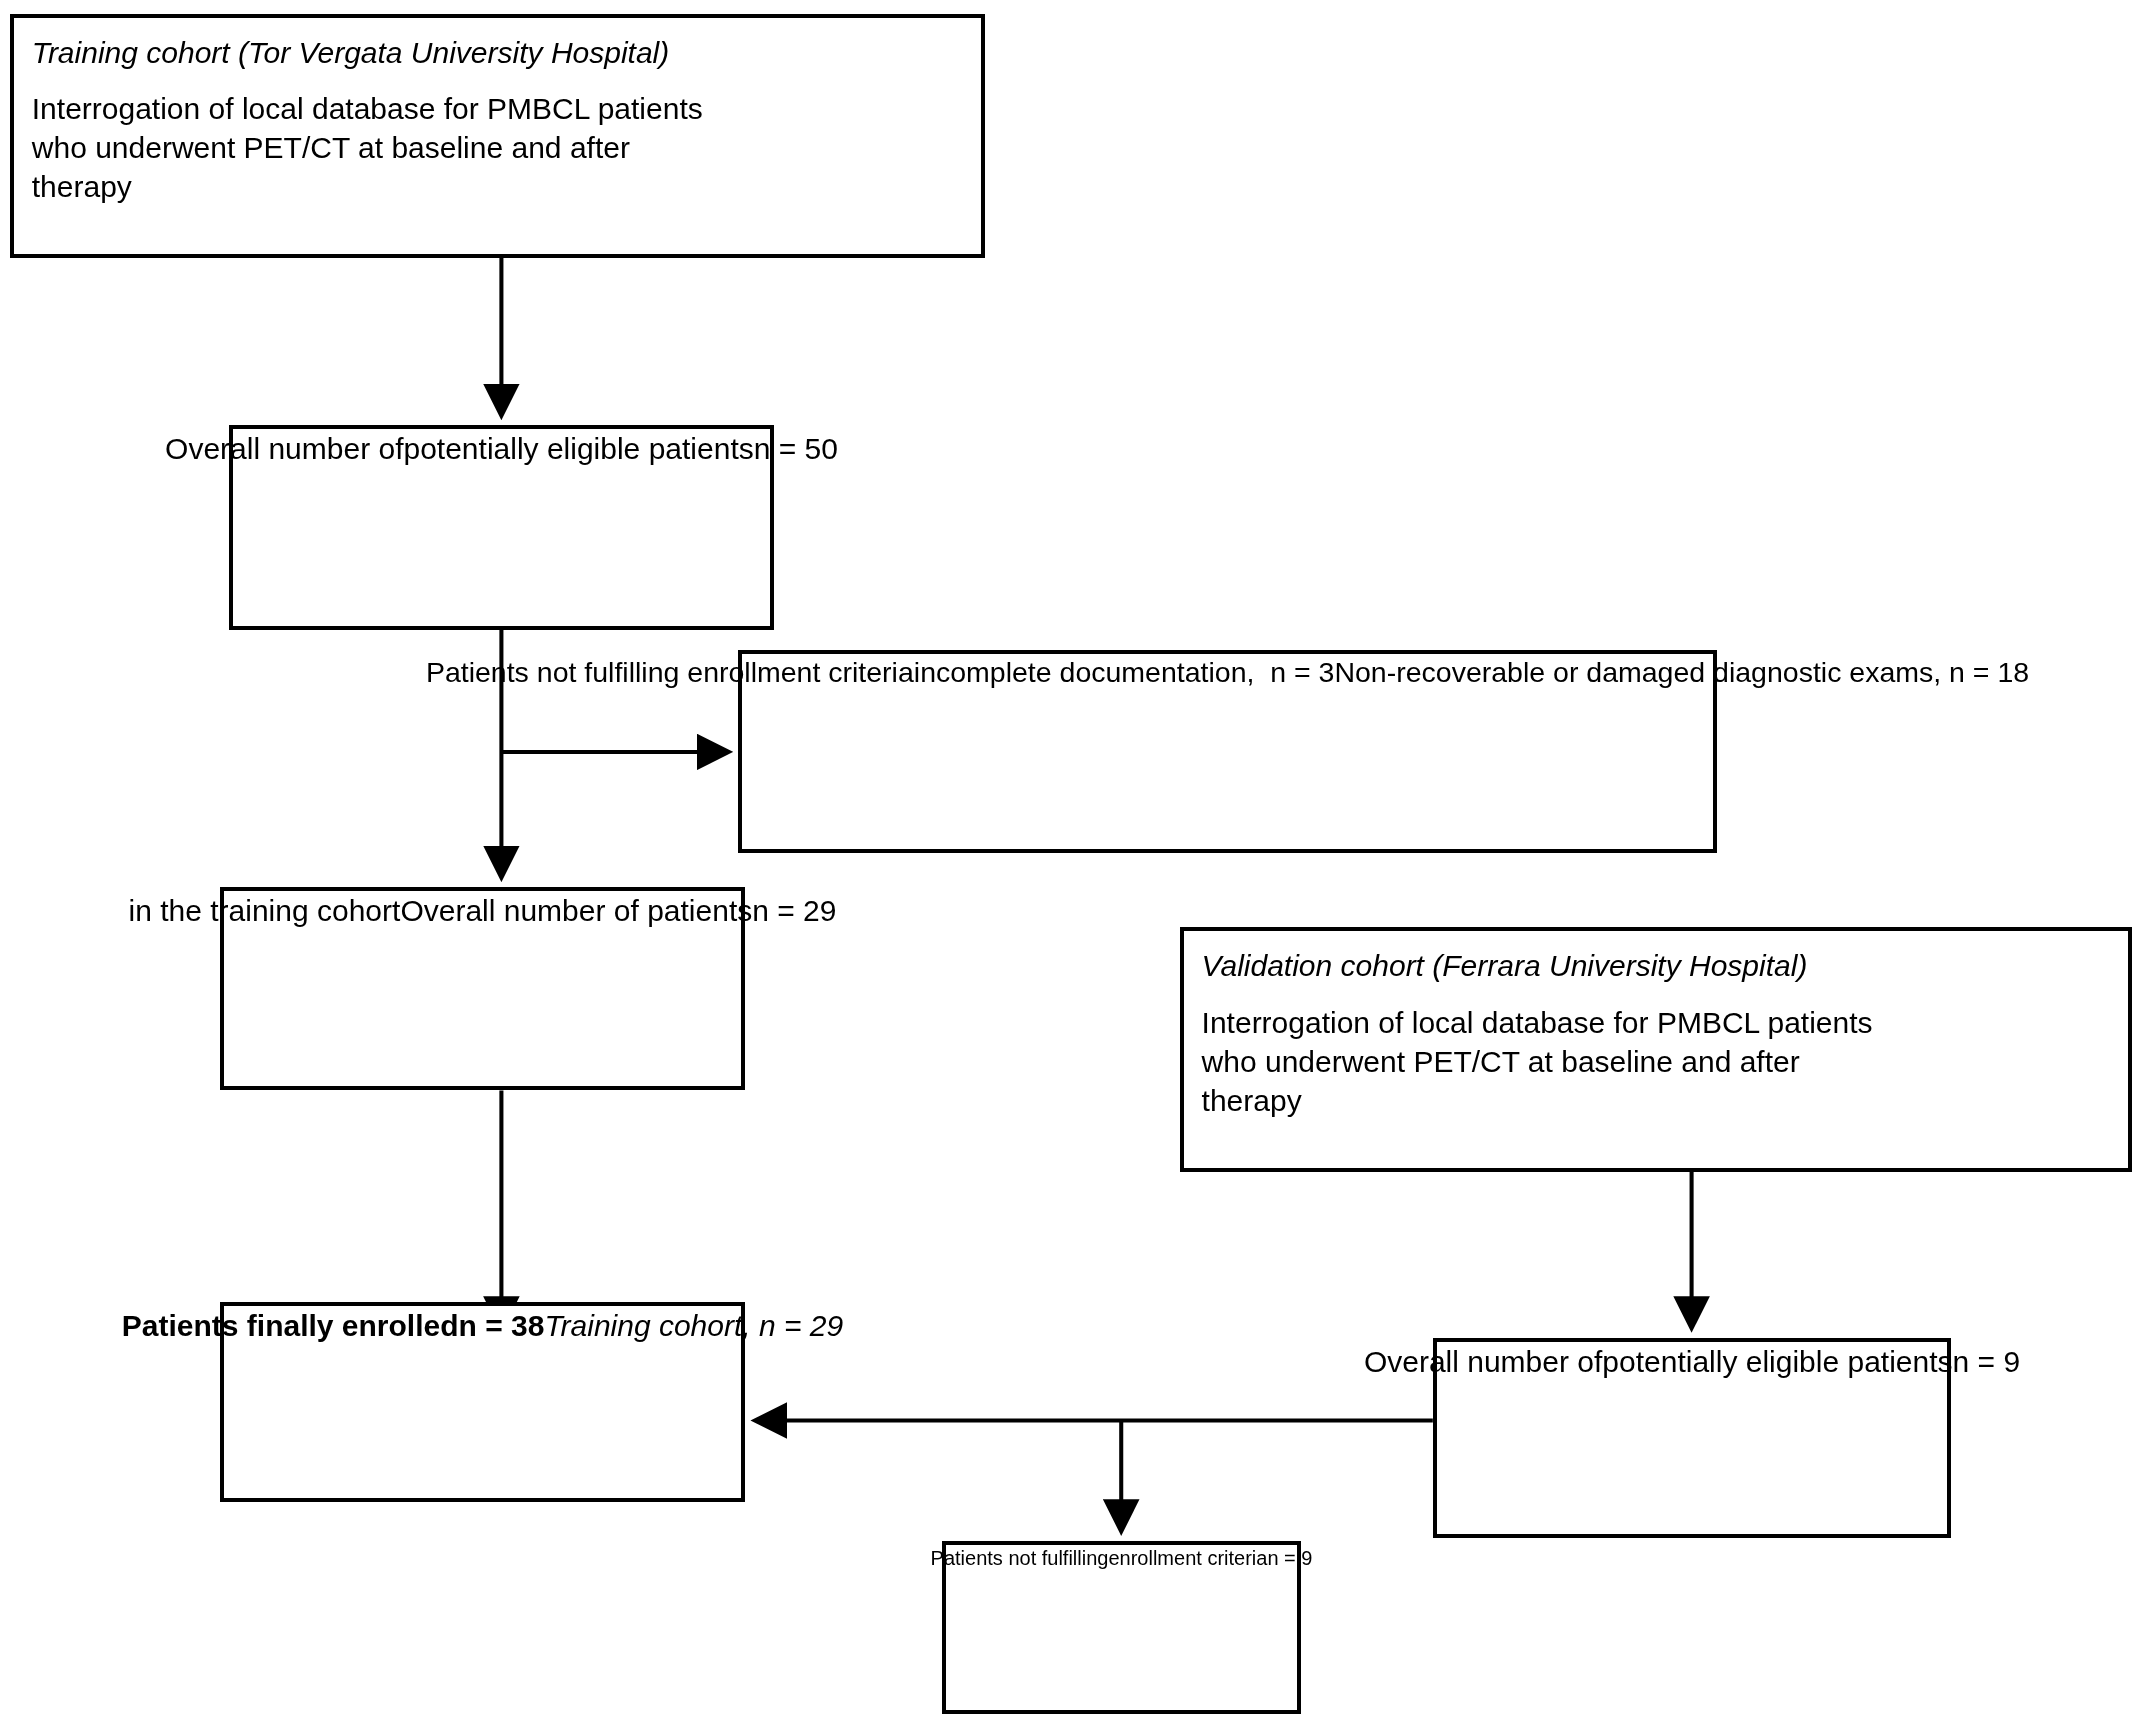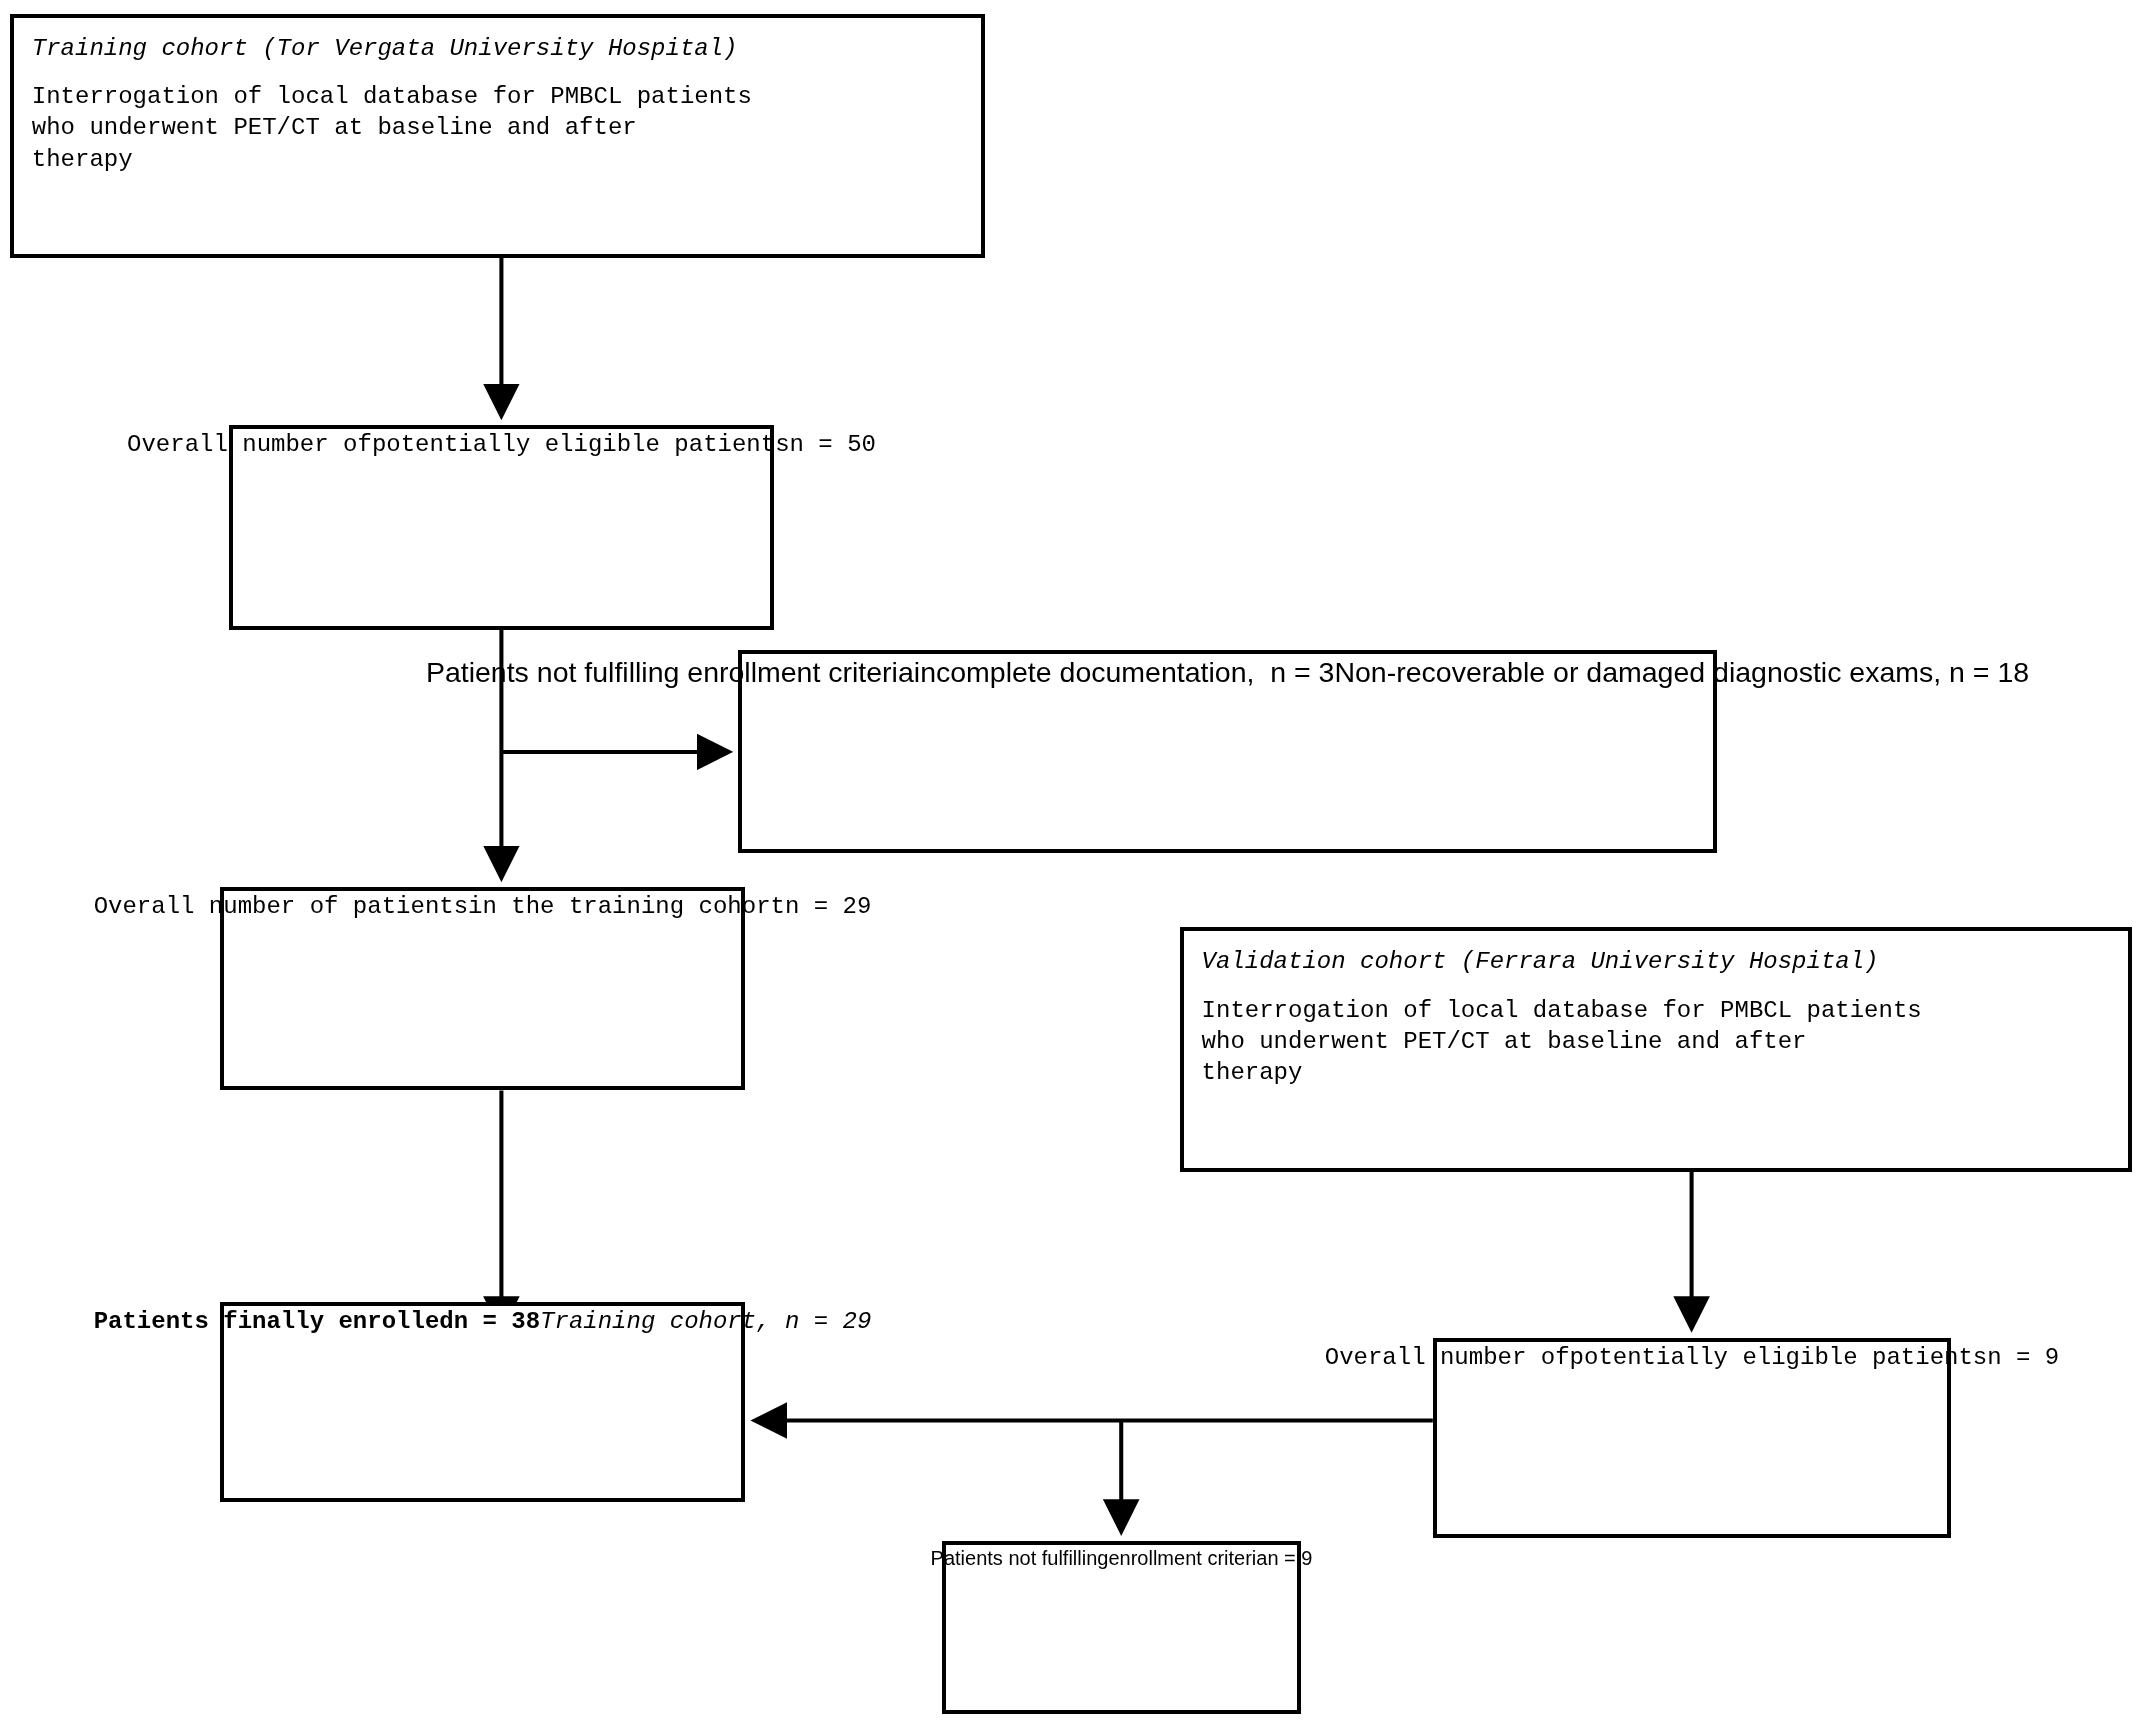--- a/index.html
+++ b/index.html
@@ -25,21 +25,21 @@
     margin:0;
     line-height:1.30;
     white-space:pre;
   }
   .c{text-align:center;}
   .l{text-align:left;}
   .it{font-style:italic;}
   .bd{font-weight:bold;}
   .gap{height:17.6px;}
   .f42{font-size:28.5px;}
-  .f44{font-size:24px;font-family:Liberation Mono, monospace;}
+  .f44{font-size:30px;}
   .f38{font-size:20px;}
 
   
   .vcenter{
     display:flex;
     justify-content:center;
     height:100%;
   }
 
   svg.conn{
@@ -98,22 +98,22 @@
   <div class="box" style="left:738px;top:650px;width:979px;height:203px;">
     <div class="vcenter">
       <div class="line f42 c">Patients not fulfilling enrollment criteria</div>
       <div class="line f42 c">incomplete documentation,  n = 3</div>
       <div class="line f42 c">Non-recoverable or damaged diagnostic exams, n = 18</div>
     </div>
   </div>
 
   <div class="box" style="left:220px;top:887px;width:525px;height:203px;">
     <div class="vcenter">
+      <div class="line f44 c">in the training cohort</div>
       <div class="line f44 c">Overall number of patients</div>
-      <div class="line f44 c">in the training cohort</div>
       <div class="line f44 c">n = 29</div>
     </div>
   </div>
 
   <div class="box" style="left:1180px;top:927px;width:952px;height:245px;">
     <div class="pad">
       <div class="line f44 it l">Validation cohort (Ferrara University Hospital)</div>
       <div class="gap"></div>
       <div class="line f44 l">Interrogation of local database for PMBCL patients</div>
       <div class="line f44 l">who underwent PET/CT at baseline and after</div>

